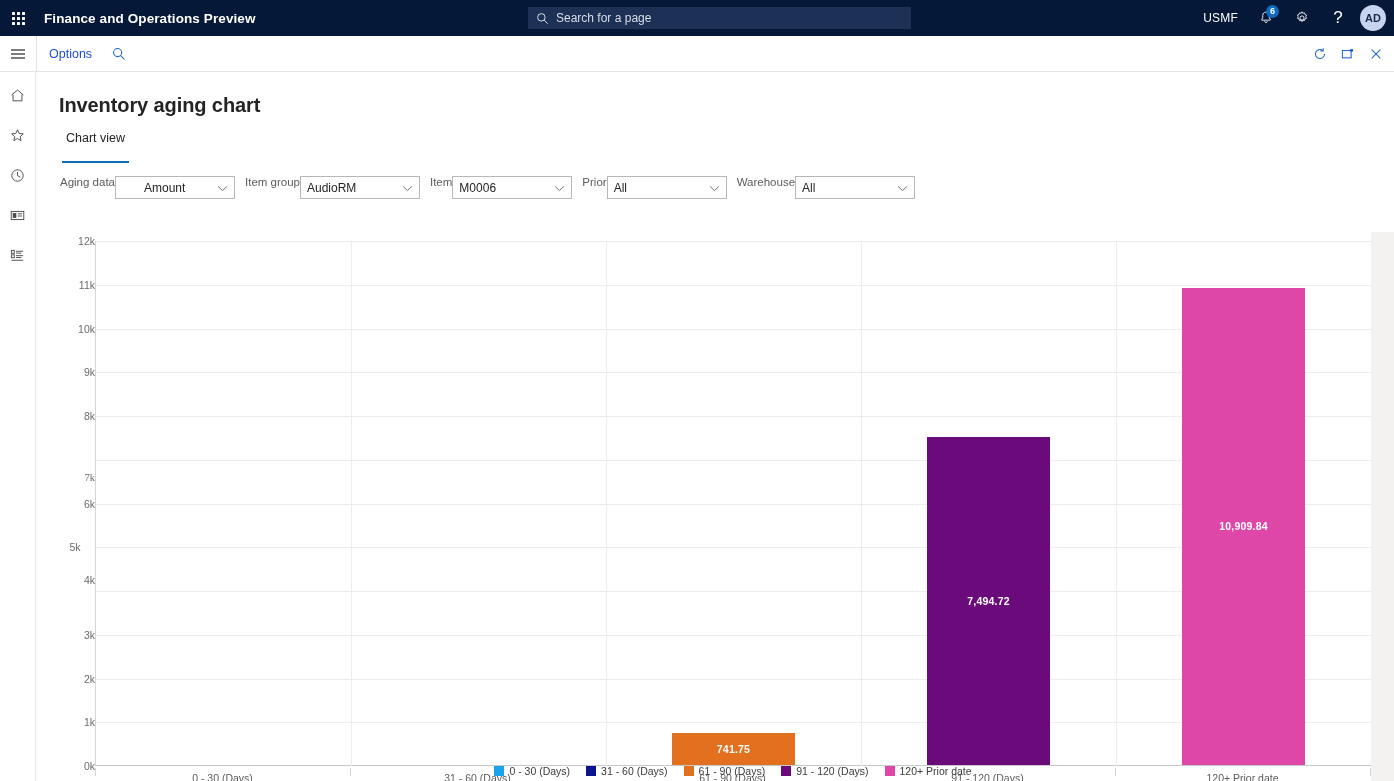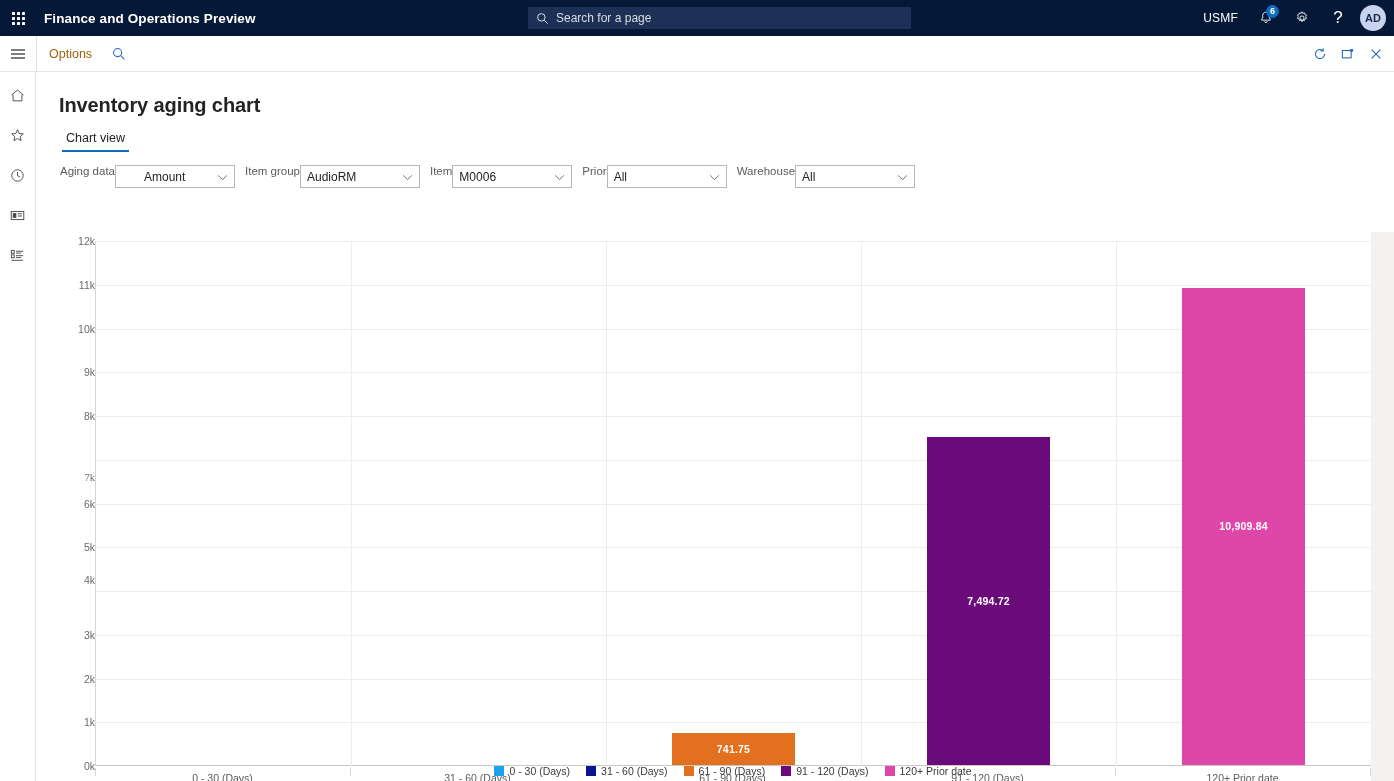--- a/index.html
+++ b/index.html
@@ -89,21 +89,21 @@
   }
   .hamburger {
     width: 36px; height: 36px;
     display:flex; align-items:center; justify-content:center;
     cursor: pointer;
   }
   .cmd-sep {
     width: 1px; height: 36px; background: #e1e1e1;
   }
   .options-btn {
-    font-size: 12.5px; color: #a16207;
+    font-size: 12.5px; color: #1d4ed8;
     padding: 0 12px; height: 32px;
     display: flex; align-items: center; cursor: pointer;
   }
   .cmd-search-icon {
     width: 30px; height: 36px;
     display:flex; align-items:center; justify-content:center;
     cursor: pointer;
   }
   .cmd-right {
     position: absolute; right: 4px; top: 0; height: 36px;
@@ -141,21 +141,21 @@
     font-size: 20px; color: #242424; font-weight: 600;
     padding: 22px 0 0 23px;
     letter-spacing: -.1px;
   }
   .tabstrip {
     margin: 14px 0 0 26px;
     display: flex;
   }
   .tab {
     font-size: 12.5px; color: #242424;
-    padding: 0 4px 5px 4px;
+    padding: 0 4px 16px 4px;
     border-bottom: 2px solid transparent;
     cursor: pointer;
   }
   .tab.active { border-bottom-color: #0f6cbd; }
 
   .filters {
     display: flex; gap: 9px;
     margin: 13px 0 0 23px;
   }
   .field { display: flex; flex-direction: row; }
@@ -470,21 +470,21 @@
     <div class="page-bg-right"></div>
 
     <div class="chart-card">
       <div class="chart-plotwrap">
         <div class="yaxis-col" id="yaxis">
             <div class="ytick" style="top: 534px;">0k</div>
             <div class="ytick" style="top: 490.25px;">1k</div>
             <div class="ytick" style="top: 446.5px;">2k</div>
             <div class="ytick" style="top: 402.75px;">3k</div>
             <div class="ytick" style="top: 348px;">4k</div>
-            <div class="ytick" style="top: 315.25px;">5k</div>
+            <div class="ytick" style="top: 315.25px; text-align: center;">5k</div>
             <div class="ytick" style="top: 271.5px;">6k</div>
             <div class="ytick" style="top: 245px; font-family: Liberation Serif, serif;">7k</div>
             <div class="ytick" style="top: 184px;">8k</div>
             <div class="ytick" style="top: 140.25px;">9k</div>
             <div class="ytick" style="top: 96.5px;">10k</div>
             <div class="ytick" style="top: 52.75px;">11k</div>
             <div class="ytick" style="top: 9px;">12k</div>
           </div>
         <div class="plot" id="plot">
           <div class="axisline"></div>

